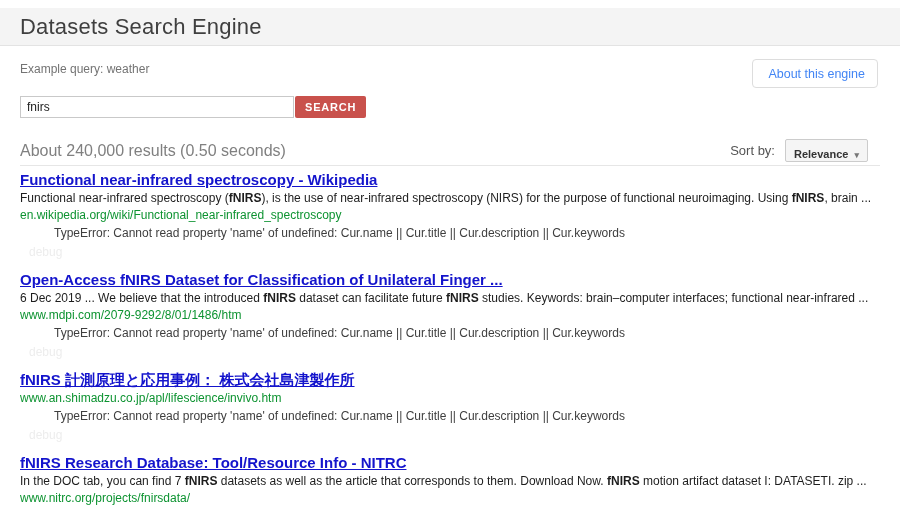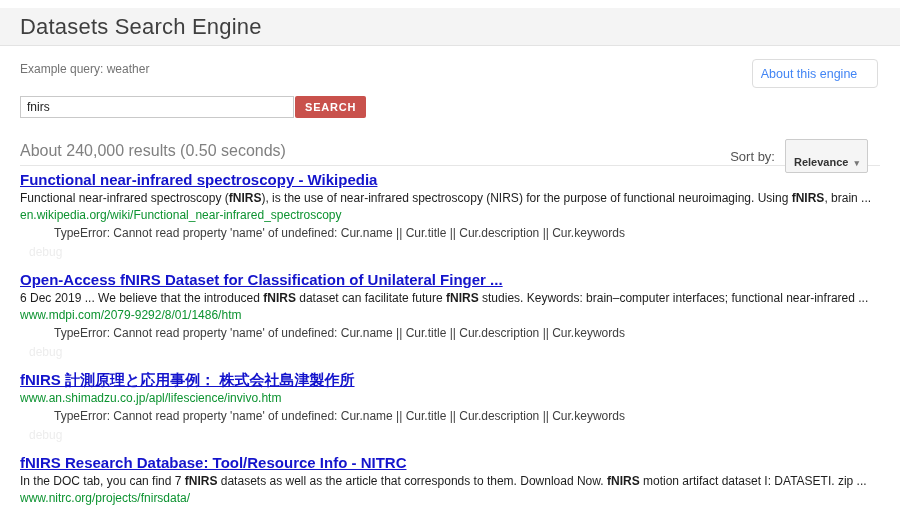--- a/index.html
+++ b/index.html
@@ -10,37 +10,37 @@
   header { background: #f4f4f4; border-bottom: 1px solid #e3e3e3; height: 38px;
     display: flex; align-items: center; padding: 0 20px; }
   h1 { font-size: 22px; font-weight: 400; color: #3f3f3f; letter-spacing: .2px; }
 
   main { padding: 0 20px; }
 
   .row1 { position: relative; margin-top: 13px; height: 30px; }
   .example-label { font-size: 12px; color: #737373; padding-top: 2px; display: inline-block; }
   .about-btn { position: absolute; right: 2px; top: 0; width: 126px; height: 29px;
     background: #fff; border: 1px solid #ddd; border-radius: 4px; color: #4285f4;
-    font-size: 12.5px; padding-right: 12px; cursor: pointer;
+    font-size: 12.5px; text-align: right; padding-right: 12px; cursor: pointer;
     font-family: "Liberation Sans", sans-serif; }
 
   .search-row { margin-top: 7px; display: flex; align-items: stretch; height: 22px; }
   .search-input { width: 274px; height: 22px; border: 1px solid #c9c9c9; font-size: 12px;
     padding: 0 6px; color: #222; outline: none; font-family: "Liberation Sans", sans-serif; }
   .search-btn { height: 22px; background: #c9514c; color: #fff; border: none;
     font-size: 11px; font-weight: bold; letter-spacing: .8px; padding: 0 10px;
     margin-left: 1px; border-radius: 2px; cursor: pointer;
     font-family: "Liberation Sans", sans-serif; }
 
   .stats-row { margin-top: 21px; position: relative; height: 24px; }
   .stats { font-size: 16px; color: #808080; line-height: 24px; }
   .sort-wrap { position: absolute; right: 12px; top: 0; display: flex; align-items: center; }
   .sort-label { font-size: 13px; color: #545454; margin-right: 10px; }
   .sort-btn { background: #f5f5f5; border: 1px solid #ccc; border-radius: 2px;
-    font-size: 11px; font-weight: bold; color: #333; height: 23px; padding: 16px 8px;
+    font-size: 11px; font-weight: bold; color: #333; height: 23px; padding: 8px 8px;
     cursor: pointer; font-family: "Liberation Sans", sans-serif; }
   .sort-btn .caret { color: #777; font-size: 9px; margin-left: 3px; }
 
   .divider { border: none; border-top: 1px solid #e6e6e6; margin: 2px 0 5px 0; }
 
   .result { margin-bottom: 11px; }
   .result-title { font-size: 15px; font-weight: bold; color: #1414cc;
     text-decoration: underline; line-height: 17px; display: inline-block; }
   .snippet { font-size: 12px; color: #1d1d1d; line-height: 16px; margin-top: 1px;
     white-space: nowrap; }

